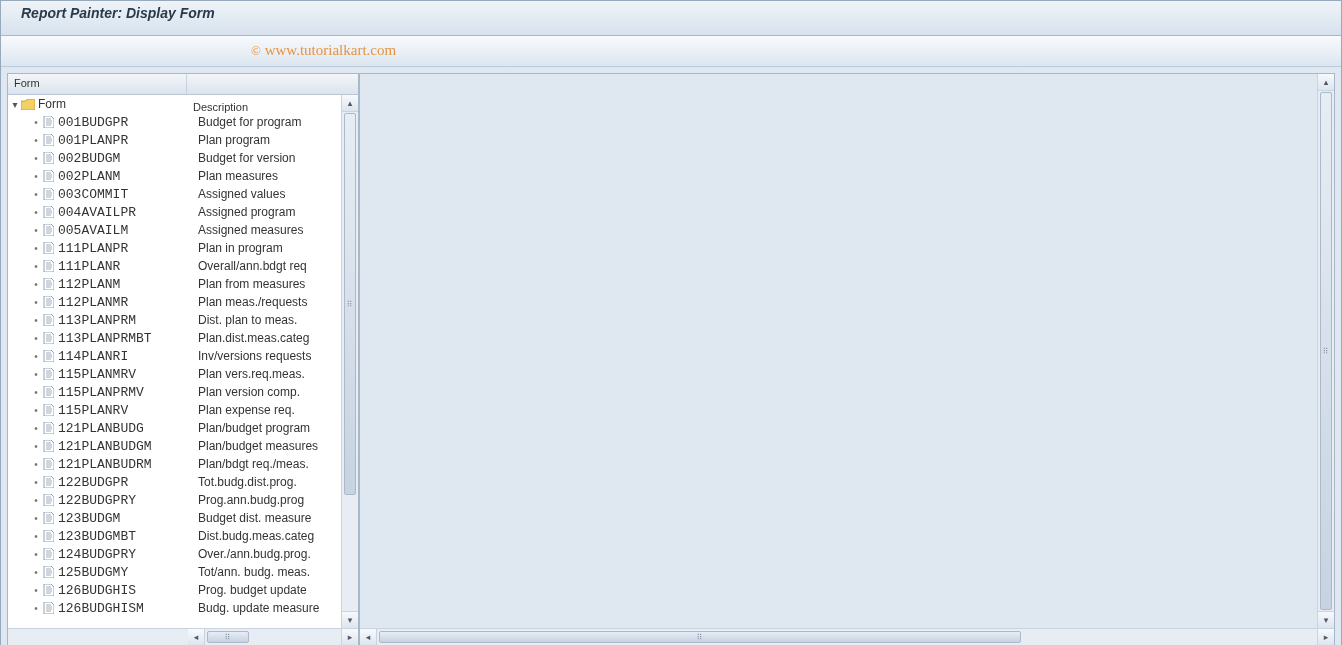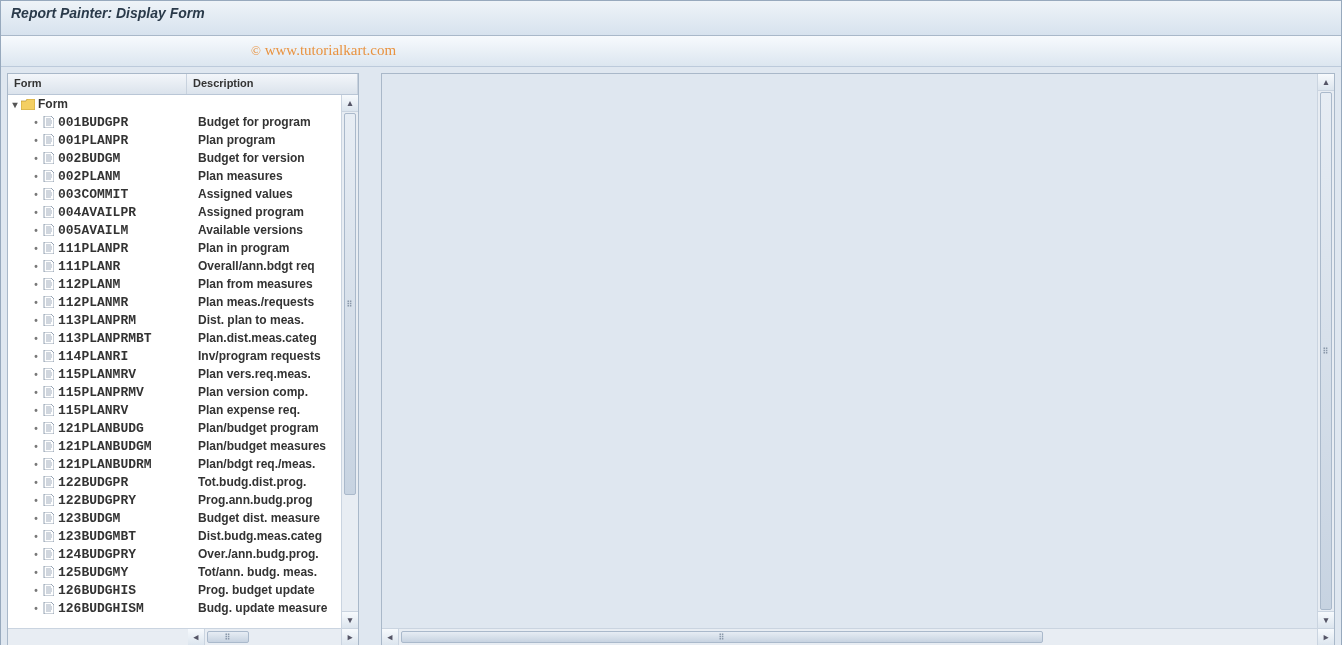--- a/index.html
+++ b/index.html
@@ -1,30 +1,30 @@
 <!DOCTYPE html>
 <html><head>
 <meta charset="utf-8">
 <style>
   html,body{margin:0;padding:0;font-family:Arial,Helvetica,sans-serif;font-size:12px;color:#333;background:#fff;}
   .app{width:1342px;height:645px;border:1px solid #97a9bd;box-sizing:border-box;position:relative;background:#e4ebf2;}
-  .titlebar{height:26px;background:linear-gradient(#eef3f8,#d7e2ee);border-bottom:1px solid #a9b8c9;padding:4px 10px;font-weight:bold;font-style:italic;font-size:14px;color:#2a3a4a;}
+  .titlebar{height:26px;background:linear-gradient(#eef3f8,#d7e2ee);border-bottom:1px solid #a9b8c9;padding:4px 20px;font-weight:bold;font-style:italic;font-size:14px;color:#2a3a4a;}
   .toolbar{height:30px;background:linear-gradient(#f7fafd,#dce6f0);border-bottom:1px solid #bccadb;position:relative;}
   .watermark{position:absolute;left:250px;top:6px;color:#e9892d;font-family:Georgia,serif;font-size:15px;opacity:.9;}
   .wm-c{font-size:13px;}
   .workarea{position:relative;height:calc(100% - 58px);background:#dfe7f0;padding:6px;box-sizing:border-box;}
-  .split{display:flex;height:100%;gap:22px;font-weight:bold;}
+  .split{display:flex;height:100%;gap:0;}
   .left{width:352px;display:flex;flex-direction:column;}
   .right{flex:1;display:flex;flex-direction:column;position:relative;}
   .pane{background:#fff;border:1px solid #a9b8c9;flex:1;display:flex;flex-direction:column;overflow:hidden;}
   .right .pane{background:#dfe7f0;}
   .cols{display:flex;height:20px;background:linear-gradient(#f3f6fa,#dbe3ec);border-bottom:1px solid #b9c6d6;font-size:11px;}
   .col{padding:3px 6px;border-right:1px solid #c8d2de;}
   .col.form{width:166px;}
-  .col.desc{flex:1;}
+  .col.desc{flex:1;margin-top:24px;}
   .tree{flex:1;overflow-y:hidden;position:relative;}
   .tree-inner{position:absolute;inset:0;overflow-y:auto;overflow-x:hidden;}
   .row{display:flex;align-items:center;height:18px;padding-left:4px;}
   .row.root{padding-left:2px;}
   .row.item{padding-left:24px;}
   .exp{width:10px;text-align:center;color:#555;font-size:10px;}
   .ico{width:16px;display:inline-flex;align-items:center;justify-content:center;margin-right:2px;}
   .folder-ico svg{width:14px;height:11px;}
   .doc-ico svg{width:11px;height:12px;}
   .cell-form{width:140px;font-family:"Courier New",monospace;font-size:13px;white-space:nowrap;overflow:hidden;}
@@ -155,21 +155,21 @@
                   </div>
                   <div class="row item">
                     <span class="dot">•</span>
                     <span class="ico doc-ico">
                       <svg viewBox="0 0 11 12">
                         <path d="M1 0 L8 0 L11 3 L11 12 L1 12 Z" fill="#fff" stroke="#7a8aa0" stroke-width="0.8"></path>
                         <path d="M3 3 L8 3 M3 5 L9 5 M3 7 L9 7 M3 9 L8 9" stroke="#7a8aa0" stroke-width="0.7"></path>
                       </svg>
                     </span>
                     <span class="cell-form">005AVAILM</span>
-                    <span class="cell-desc">Available versions</span>
+                    <span class="cell-desc">Assigned measures</span>
                   </div>
                   <div class="row item">
                     <span class="dot">•</span>
                     <span class="ico doc-ico">
                       <svg viewBox="0 0 11 12">
                         <path d="M1 0 L8 0 L11 3 L11 12 L1 12 Z" fill="#fff" stroke="#7a8aa0" stroke-width="0.8"></path>
                         <path d="M3 3 L8 3 M3 5 L9 5 M3 7 L9 7 M3 9 L8 9" stroke="#7a8aa0" stroke-width="0.7"></path>
                       </svg>
                     </span>
                     <span class="cell-form">111PLANPR</span>
@@ -232,21 +232,21 @@
                   </div>
                   <div class="row item">
                     <span class="dot">•</span>
                     <span class="ico doc-ico">
                       <svg viewBox="0 0 11 12">
                         <path d="M1 0 L8 0 L11 3 L11 12 L1 12 Z" fill="#fff" stroke="#7a8aa0" stroke-width="0.8"></path>
                         <path d="M3 3 L8 3 M3 5 L9 5 M3 7 L9 7 M3 9 L8 9" stroke="#7a8aa0" stroke-width="0.7"></path>
                       </svg>
                     </span>
                     <span class="cell-form">114PLANRI</span>
-                    <span class="cell-desc">Inv/program requests</span>
+                    <span class="cell-desc">Inv/versions requests</span>
                   </div>
                   <div class="row item">
                     <span class="dot">•</span>
                     <span class="ico doc-ico">
                       <svg viewBox="0 0 11 12">
                         <path d="M1 0 L8 0 L11 3 L11 12 L1 12 Z" fill="#fff" stroke="#7a8aa0" stroke-width="0.8"></path>
                         <path d="M3 3 L8 3 M3 5 L9 5 M3 7 L9 7 M3 9 L8 9" stroke="#7a8aa0" stroke-width="0.7"></path>
                       </svg>
                     </span>
                     <span class="cell-form">115PLANMRV</span>

